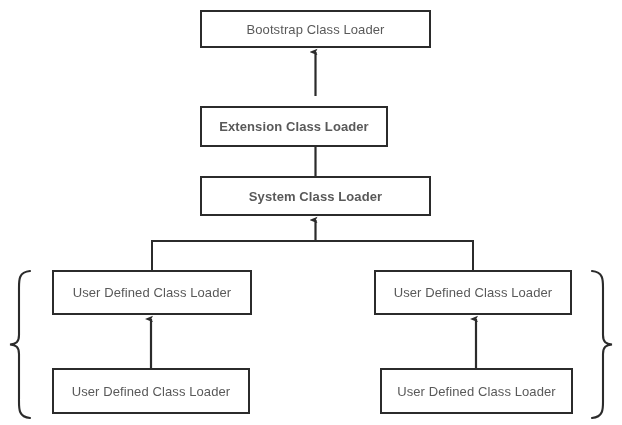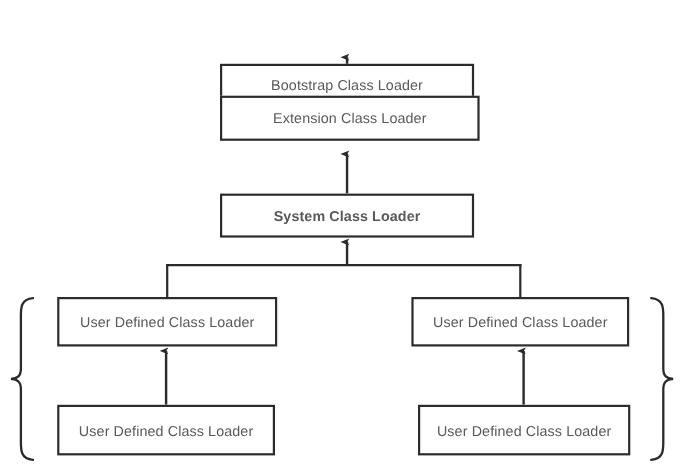--- a/index.html
+++ b/index.html
@@ -52,25 +52,25 @@
 
     <line x1="476" y1="368" x2="476" y2="319" stroke="#2b2b2b" stroke-width="2.2" marker-end="url(#arrowUp)"></line>
 
     <path d="M30,271 C18,272 19,281 19,290 L19,335 C19,342 16,344 10,344.5
              C16,345 19,347 19,354 L19,399 C19,408 18,417 30,418" fill="none" stroke="#2b2b2b" stroke-width="2.1" stroke-linecap="round"></path>
 
     <path d="M592,271 C604,272 603,281 603,290 L603,335 C603,342 606,344 612,344.5
              C606,345 603,347 603,354 L603,399 C603,408 604,417 592,418" fill="none" stroke="#2b2b2b" stroke-width="2.1" stroke-linecap="round"></path>
   </svg>
 
-  <div class="node" style="left:200px;top:10px;width:231px;height:38px;margin-top:48px;">
+  <div class="node" style="left:200px;top:10px;width:231px;height:38px;">
     <span>Bootstrap Class Loader</span>
   </div>
 
-  <div class="node" style="left:200px;top:87px;width:236px;height:41px;">
+  <div class="node" style="left:200px;top:106px;width:188px;height:41px;font-weight:bold;">
     <span>Extension Class Loader</span>
   </div>
 
   <div class="node" style="left:200px;top:176px;width:231px;height:40px;font-weight:bold;">
     <span>System Class Loader</span>
   </div>
 
   <div class="node" style="left:52px;top:270px;width:200px;height:45px;">
     <span>User Defined Class Loader</span>
   </div>

